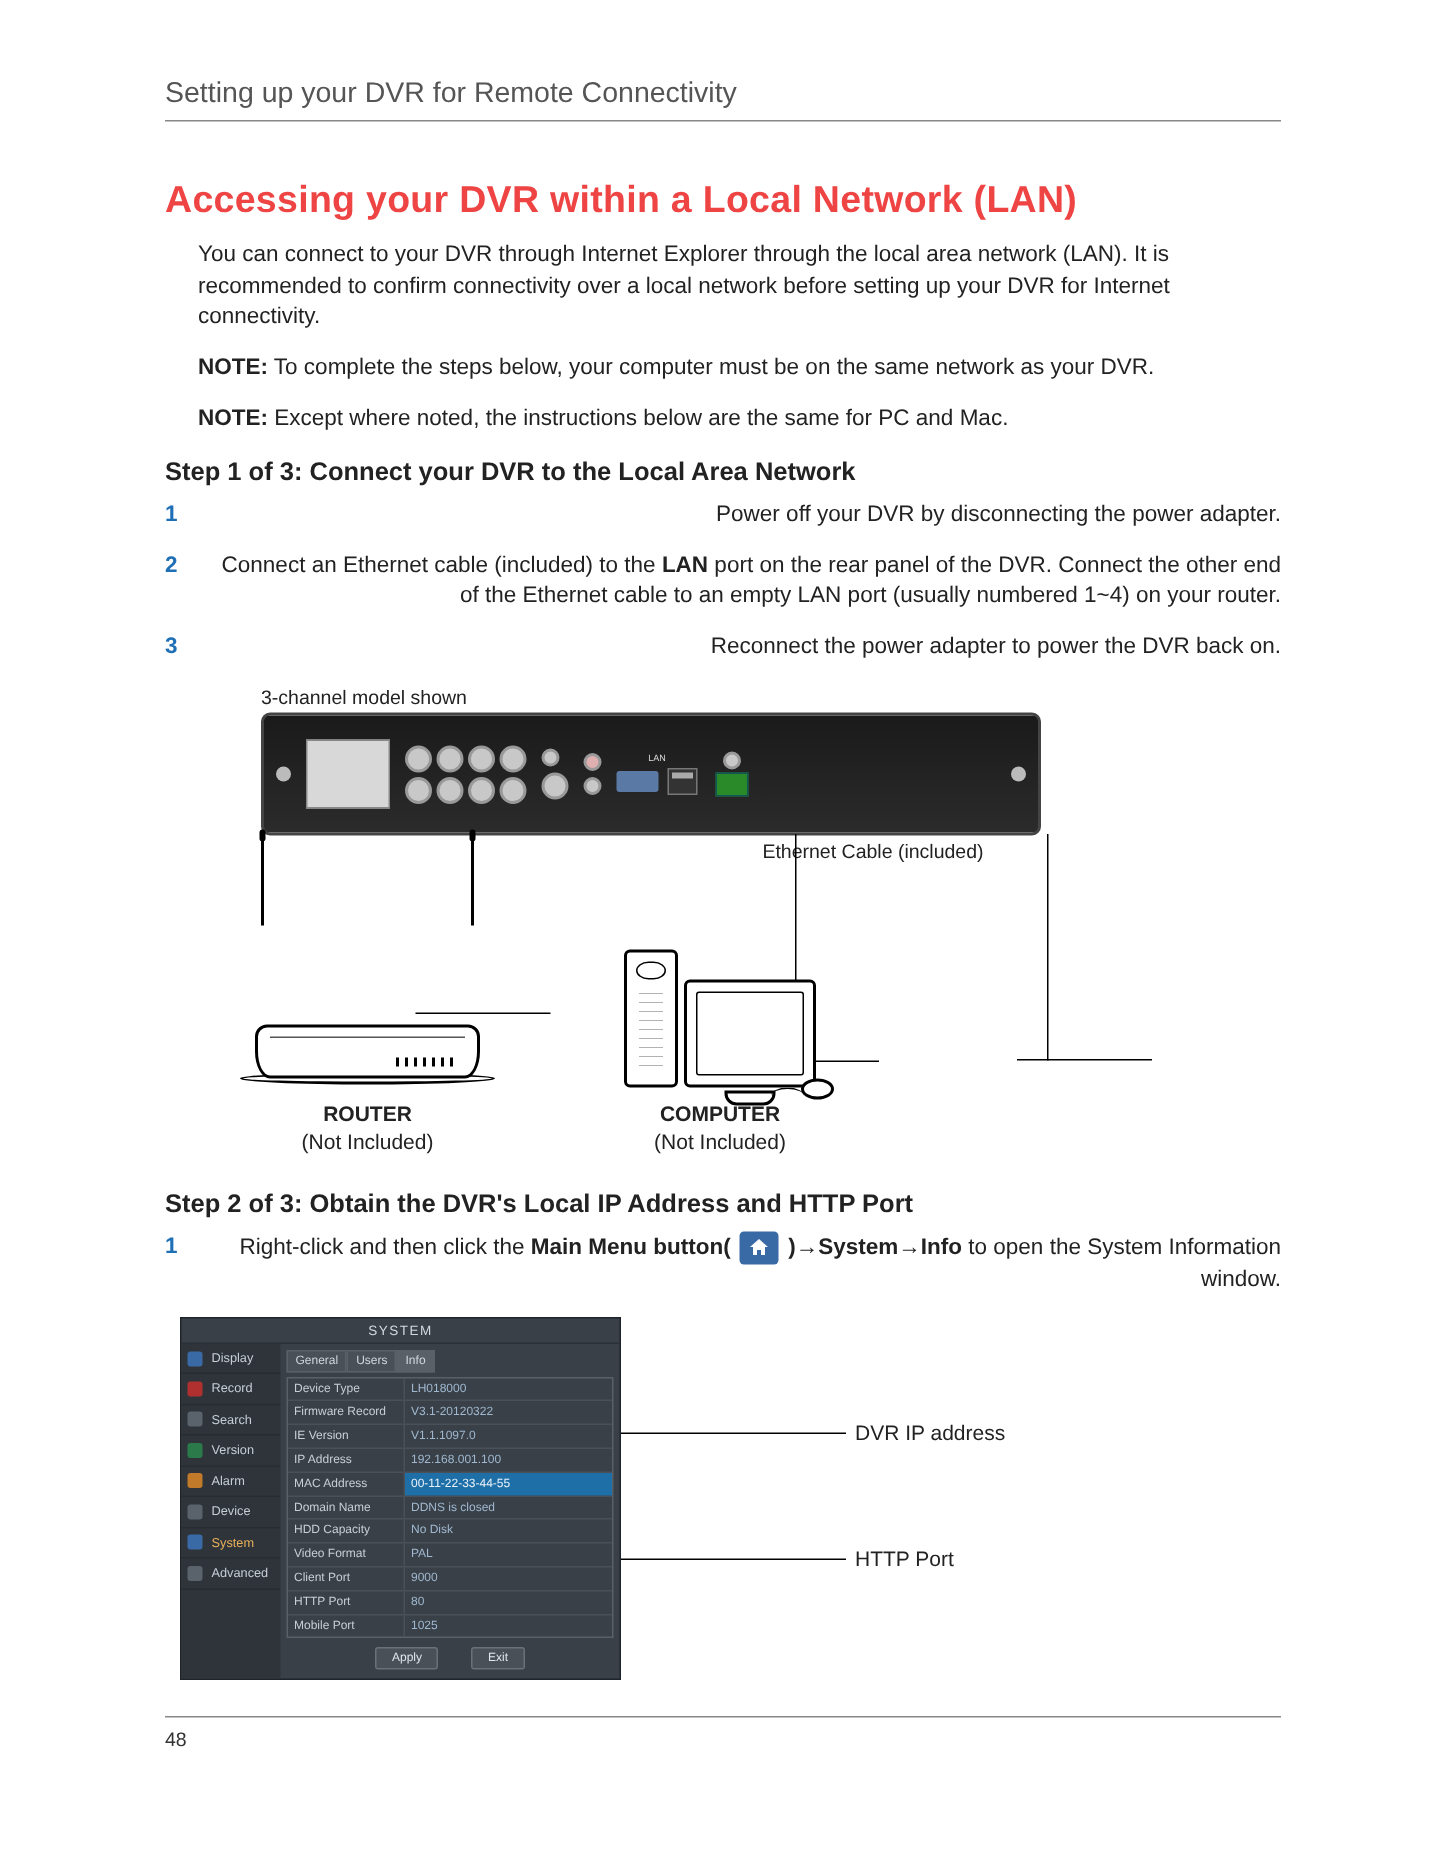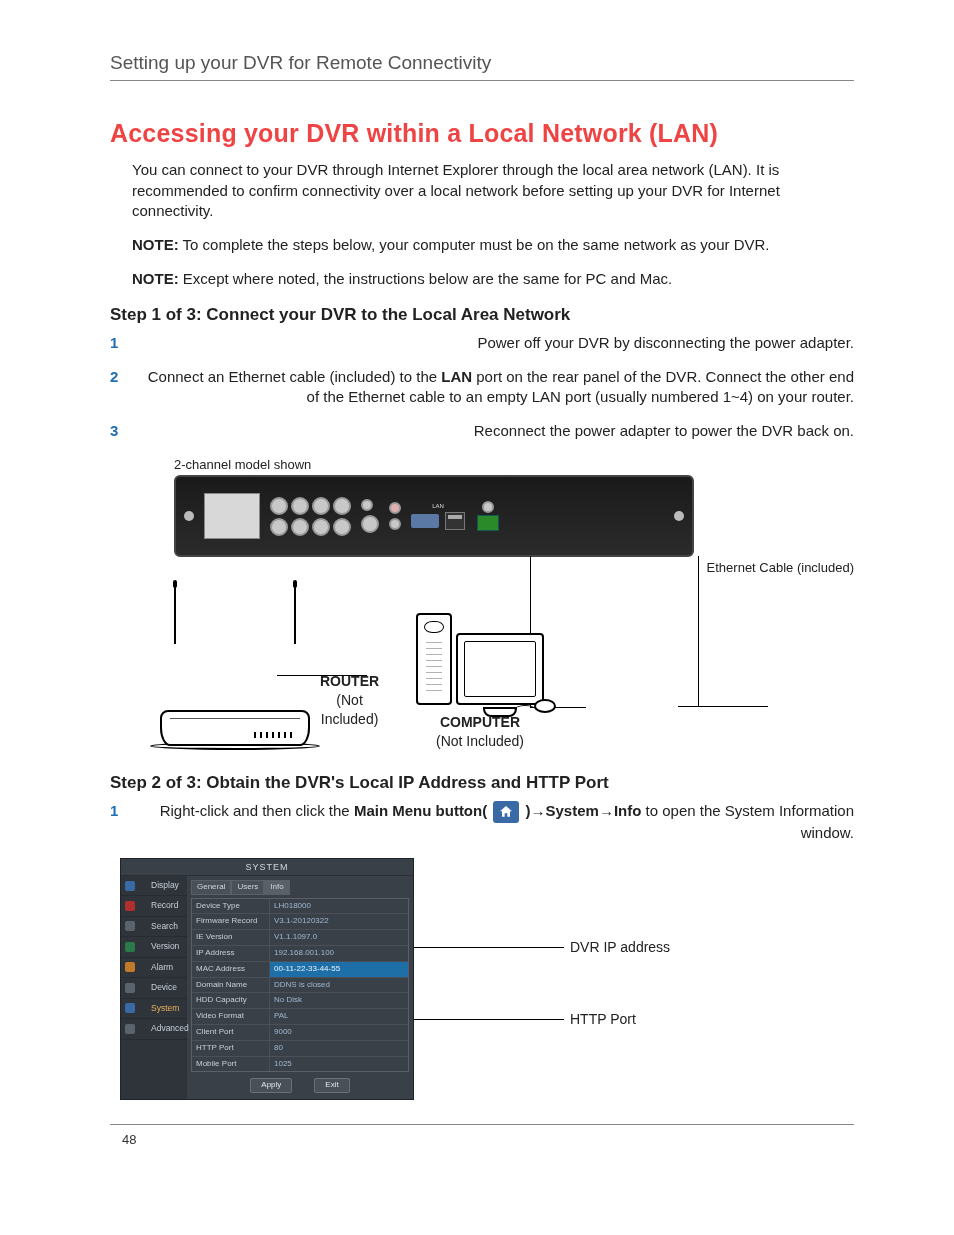--- a/index.html
+++ b/index.html
@@ -72,21 +72,21 @@
   .port-block { display:flex; gap:4px; margin:0 4px; }
   .bnc { width:18px; height:18px; border-radius:50%; background:#c8c8c8; border:2px solid #999; }
   .rca { width:12px; height:12px; border-radius:50%; background:#c8c8c8; border:2px solid #999; }
   .vga { width:28px; height:14px; background:#5a7aa5; border-radius:2px; }
   .lan { width:20px; height:18px; background:#333; border:1px solid #777; position:relative; }
   .lan::after { content:""; position:absolute; left:2px; right:2px; top:2px; height:4px; background:#aaa; }
   .green-block { width:22px; height:16px; background:#2a8a2a; border:1px solid #155; }
   .dvr-right-col { display:flex; flex-direction:column; gap:2px; align-items:center; margin:0 6px; }
   .dvr-label-w { font-size:6px; color:#ddd; }
 
-  .eth-label { font-size:13px; text-align:right; margin-top:2px; margin-left:160px; }
+  .eth-label { font-size:13px; text-align:center; margin-top:2px; margin-left:160px; }
   .wire-v { position:absolute; width:1px; background:#000; }
   .wire-h { position:absolute; height:1px; background:#000; }
   .wire1a { left:380px; top:100px; height:76px; }
   .wire1b { left:548px; top:100px; height:40px; }
   .wire1c { left:380px; top:176px; height:75px; width:1px; }
   .wire1d { left:548px; top:140px; width:1px; height:111px; }
   .wire-join { left:380px; top:251px; width:56px; height:1px; }
 
   .mid-row {
     display:flex; align-items:flex-end; justify-content:flex-start;
@@ -141,21 +141,21 @@
   
   .sysrow { display:flex; align-items:flex-start; margin-top:10px; margin-left:10px; gap:0; position:relative;}
   .syswin {
     width:294px; background:#3a4048; border:1px solid #1e242a;
     font-size:9px; color:#b8c2cc;
   }
   .syswin-title { text-align:center; padding:2px 0; font-size:9px; letter-spacing:1px; color:#cfd8e0; border-bottom:1px solid #2a3036;}
   .syswin-body { display:flex; }
   .sidebar { width:66px; background:#2f343b; }
   .side-item {
-    display:flex; align-items:center; gap:16px; padding:4px 4px;
+    display:flex; align-items:center; gap:6px; padding:4px 4px;
     border-bottom:1px solid #272c32; font-size:8.5px; color:#c6ced6;
   }
   .side-item.active { color:#e8b05a; }
   .side-ico { width:10px; height:10px; border-radius:2px; background:#5a626c; flex-shrink:0; }
   .side-ico.red { background:#b03030; }
   .side-ico.blue { background:#3a6aa5; }
   .side-ico.green { background:#2a7a4a; }
   .side-ico.orange { background:#c07a2a; }
   .pane { flex:1; padding:4px 4px 6px 4px; }
   .tabs { display:flex; gap:0; margin-bottom:3px; }
@@ -179,21 +179,21 @@
   .callout .ln { height:1px; background:#000; }
 
   
   .home-icon {
     display:inline-flex; width:26px; height:22px; background:#3a6aa5;
     border-radius:3px; vertical-align:middle; align-items:center; justify-content:center;
     margin:0 2px;
   }
   .home-icon svg { width:16px; height:16px; }
 
-  .page-num { font-size:13px; color:#333;margin-left:12px; }
+  .page-num { font-size:13px; color:#333; }
 </style>
 </head>
 <body>
 
 <div class="running-head">Setting up your DVR for Remote Connectivity</div>
 <hr class="rule">
 
 <h1 class="section-title">Accessing your DVR within a Local Network (LAN)</h1>
 
 <p class="intro indent">You can connect to your DVR through Internet Explorer through the local area network (LAN). It is recommended to confirm connectivity over a local network before setting up your DVR for Internet connectivity.</p>
@@ -219,21 +219,21 @@
     <span>Connect an Ethernet cable (included) to the </span><span class="bold">LAN</span><span> port on the rear panel of the DVR. Connect the other end of the Ethernet cable to an empty LAN port (usually numbered 1~4) on your router.</span>
   </div>
 </div>
 
 <div class="step-row">
   <div class="step-num">3</div>
   <div class="step-body">Reconnect the power adapter to power the DVR back on.</div>
 </div>
 
 <div class="diagram1">
-  <div class="caption-small">2-channel model shown</div>
+  <div class="caption-small">3-channel model shown</div>
 
   <div class="dvr-box">
     <div class="dvr-screw" style="margin-left:8px"></div>
     <div class="dvr-plate"></div>
     <div class="port-block">
       <div style="display:grid;grid-template-columns:repeat(4,18px);gap:3px;">
         <div class="bnc"></div>
           <div class="bnc"></div>
           <div class="bnc"></div>
           <div class="bnc"></div>
@@ -271,21 +271,21 @@
   <div class="wire-v wire1b"></div>
   <div class="wire-v wire1c"></div>
   <div class="wire-v wire1d"></div>
   <div class="wire-h wire-join"></div>
   <div class="wire-h cable-to-pc-h"></div>
 
   <div class="mid-row">
     <div class="cable-int-router"></div>
 
 
-    <div style="display:flex;flex-direction:row;align-items:center;width:190px">
+    <div style="display:flex;flex-direction:column;width:190px">
       <div class="router">
         <div class="antenna ant-l"></div>
         <div class="antenna ant-r"></div>
         <div class="router-body"></div>
         <div class="router-base"></div>
       </div>
       <div class="dev-label">
         <div class="b">ROUTER</div>
         <div>(Not Included)</div>
       </div>
@@ -412,21 +412,21 @@
             </div>
           </div>
         <div class="btnrow">
           <div class="btn">Apply</div>
           <div class="btn">Exit</div>
         </div>
       </div>
     </div>
   </div>
   <div class="callouts">
-    <div class="callout" style="top:80px;left:0">
+    <div class="callout" style="top:68px;left:0">
       <div class="ln" style="width:150px"></div>
       <span style="margin-left:6px">DVR IP address</span>
     </div>
     <div class="callout" style="top:152px;left:0">
       <div class="ln" style="width:150px"></div>
       <span style="margin-left:6px">HTTP Port</span>
     </div>
   </div>
 </div>
 

